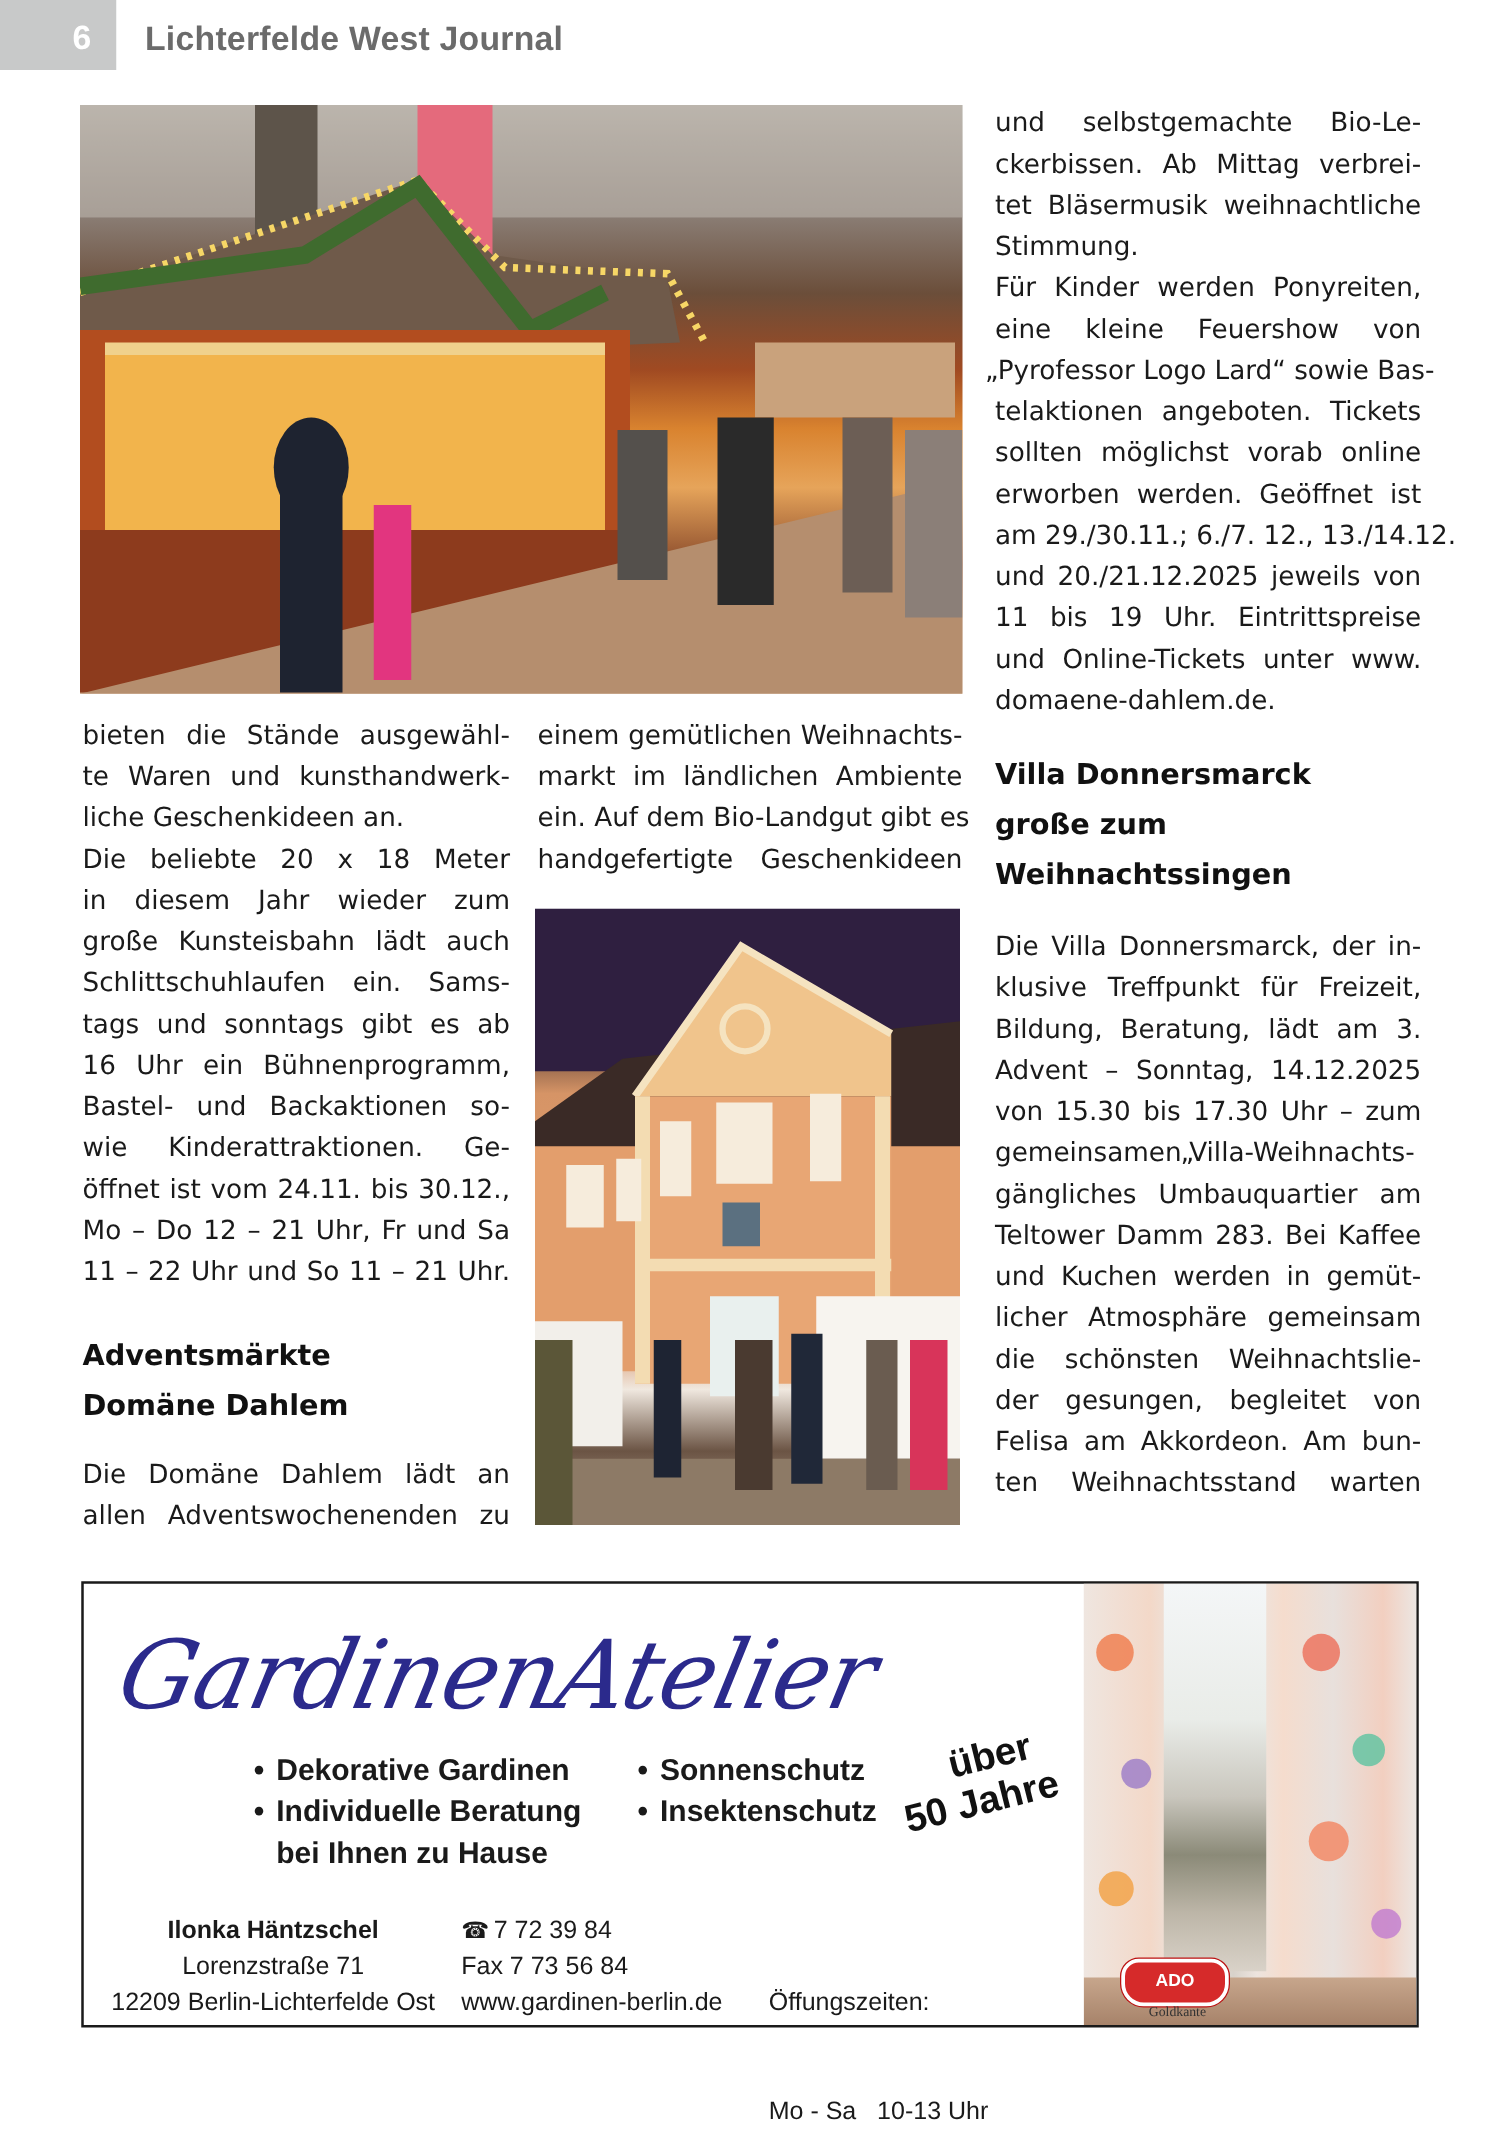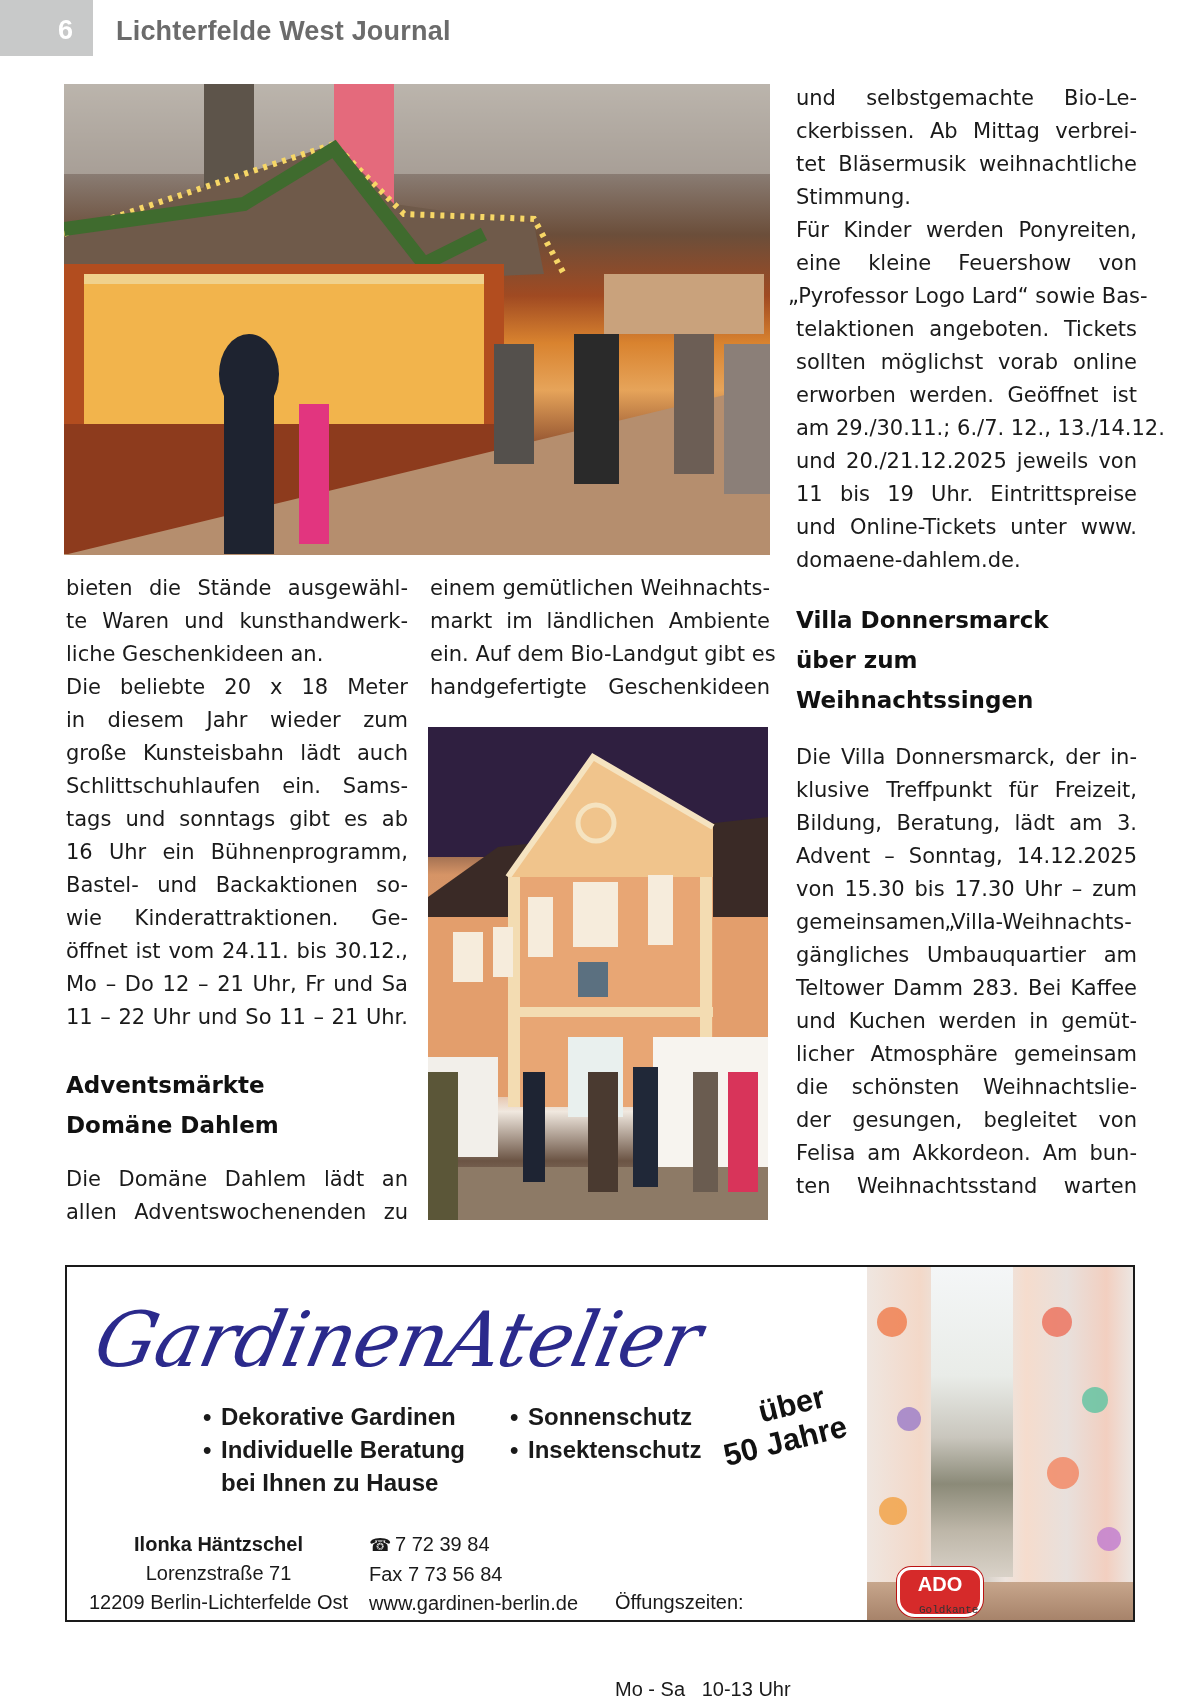--- a/index.html
+++ b/index.html
@@ -38,24 +38,24 @@
   .ad-stamp { position: absolute; left: 645px; top: 140px; transform: rotate(-14deg); transform-origin: left top;
     font-family: "Liberation Sans", sans-serif; font-weight: bold; font-size: 31px; line-height: 34px; color: #111; text-align: center; }
   .ad-contact { position: absolute; font-family: "Liberation Sans", sans-serif; font-size: 20px; line-height: 29px; color: #1a1a1a; white-space: nowrap; }
   .ad-contact .strong { font-weight: bold; }
   .ad-photo { position: absolute; left: 800px; top: 0; width: 266px; height: 353px; overflow: hidden;
     background: linear-gradient(90deg, #efe6e0 0%, #f3d8c8 20%, #ebe3dd 28%, #e9eef0 30%, #d8d2ca 45%, #ede4de 52%, #f5dccd 60%, #e8e0dc 75%, #f2cfc0 90%, #ece6e2 100%); }
   .ad-photo .window { position: absolute; left: 64px; top: 0; width: 82px; height: 310px;
     background: linear-gradient(180deg, #f4f6f7 0%, #e9ece8 35%, #c9c6bd 55%, #8b8a78 70%, #bdb6a8 85%, #d9d2c8 100%); }
   .ad-photo .floor { position: absolute; left: 0; bottom: 0; width: 100%; height: 38px; background: linear-gradient(180deg, #c7a68c, #a7836a); }
   .ad-photo .flower { position: absolute; border-radius: 50%; opacity: 0.8; }
-  .ado-badge { position: absolute; left: 34px; top: 305px; width: 86px; height: 50px; background: #d62a2a; border: 3px solid #fff;
-    border-radius: 14px 14px 18px 18px; color: #fff; font-family: "Liberation Sans", sans-serif; font-weight: bold; font-size: 20px;
+  .ado-badge { position: absolute; left: 34px; top: 305px; width: 86px; height: 38px; background: #d62a2a; border: 3px solid #fff;
+    border-radius: 14px 14px 18px 18px; color: #fff; font-family: "Liberation Sans", sans-serif; font-weight: bold; font-size: 14px;
     text-align: center; line-height: 28px; box-shadow: 0 0 0 1px #b11; }
-  .ado-sub { position: absolute; left: 62px; top: 341px; font-family: Liberation Mono, monospace; font-size: 11px; color: #333; }
+  .ado-sub { position: absolute; left: 62px; top: 341px; font-family: Liberation Serif, serif; font-size: 11px; color: #333; }
   .phone-icon { display: inline-block; width: 26px; font-size: 18px; }
 </style>
 </head>
 <body>
 
 <div class="page-num">6</div>
 <div class="journal-title">Lichterfelde West Journal</div>
 
 <div class="photo photo-market">
   <svg width="706" height="471" viewBox="0 0 706 471">
@@ -159,21 +159,21 @@
     <rect x="95" y="345" width="22" height="110" fill="#1e2433"></rect>
     <rect x="160" y="345" width="30" height="120" fill="#4a3a30"></rect>
     <rect x="205" y="340" width="25" height="120" fill="#202838"></rect>
     <rect x="265" y="345" width="25" height="120" fill="#6a5c50"></rect>
     <rect x="300" y="345" width="30" height="120" fill="#d8345a"></rect>
   </svg>
 </div>
 
 <div style="position:absolute; left:796px; top:600px; width:350px;">
   <div class="heading">Villa Donnersmarck</div>
-  <div class="heading">über zum</div>
+  <div class="heading">große zum</div>
   <div class="heading">Weihnachtssingen</div>
 </div>
 
 <div class="col" style="left:796px; top:741px; width:341px;">
   <span class="line">Die Villa Donnersmarck, der in-</span>
   <span class="line">klusive Treffpunkt für Freizeit,</span>
   <span class="line">Bildung, Beratung, lädt am 3.</span>
   <span class="line">Advent – Sonntag, 14.12.2025</span>
   <span class="line">von 15.30 bis 17.30 Uhr – zum</span>
   <span class="line">gemeinsamen„Villa-Weihnachts-</span>

